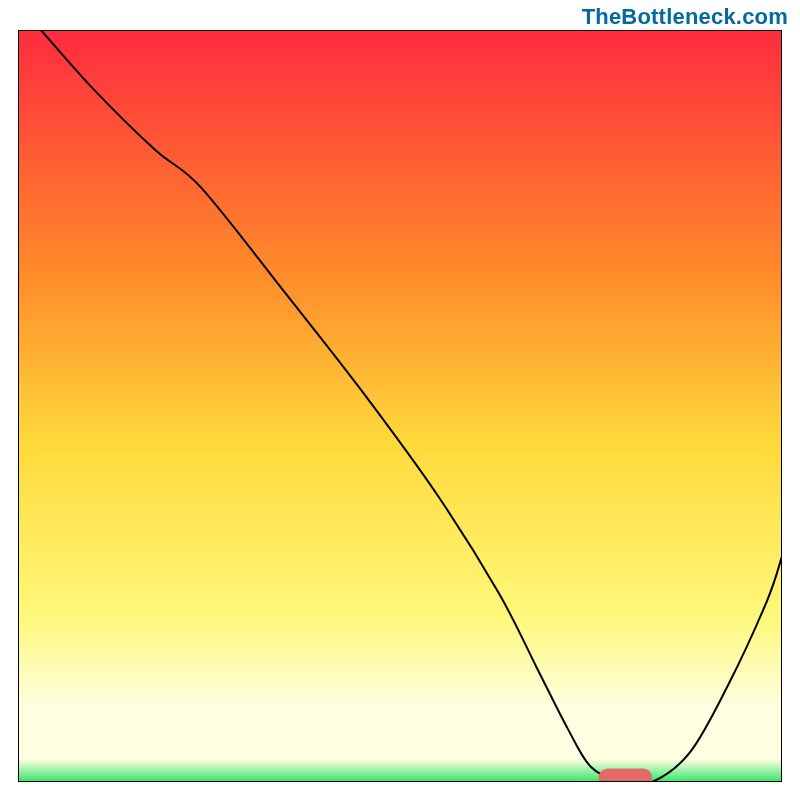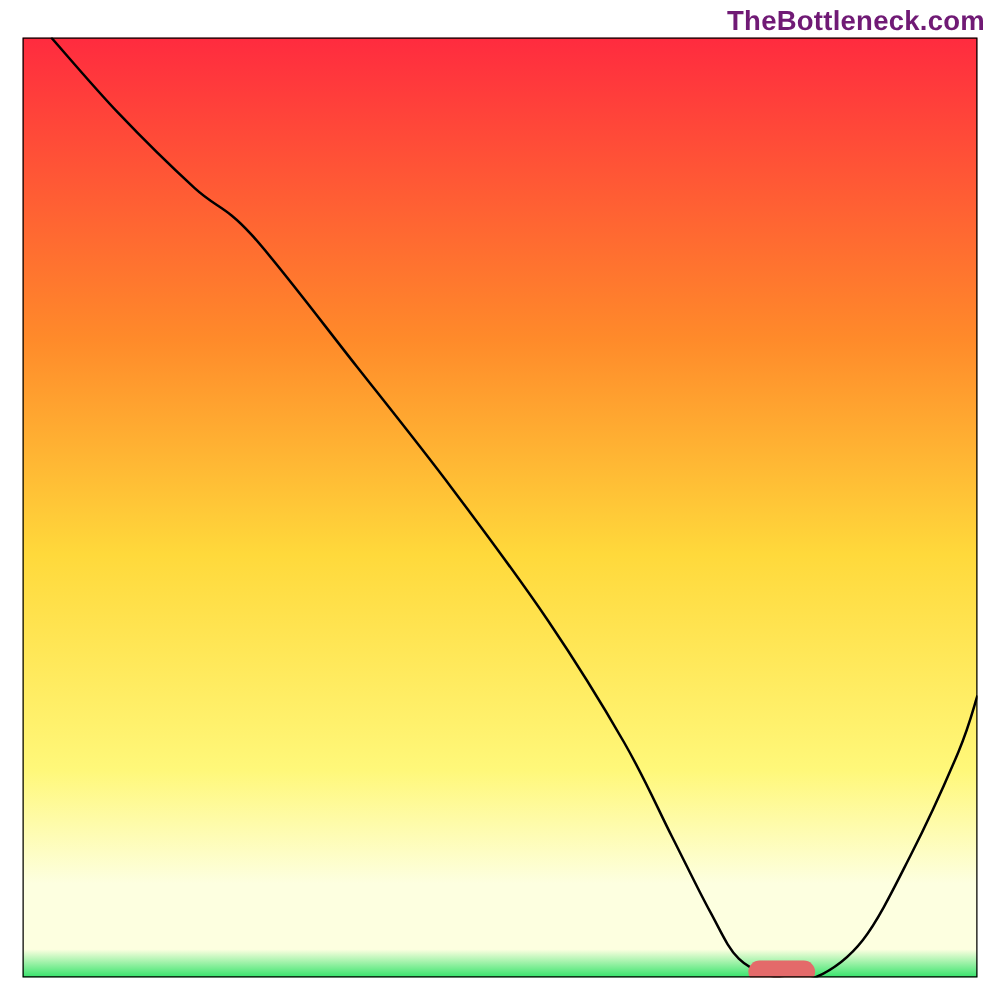--- a/index.html
+++ b/index.html
@@ -15,21 +15,21 @@
     position: relative;
     width: 800px;
     height: 800px;
   }
   .watermark {
     position: absolute;
     top: 4px;
     right: 12px;
     font-size: 22px;
     font-weight: 600;
-    color: #701a75;
+    color: #0369a1;
     letter-spacing: 0.2px;
     user-select: none;
   }
   .plot {
     position: absolute;
     left: 18px;
     top: 30px;
     width: 764px;
     height: 752px;
   }

